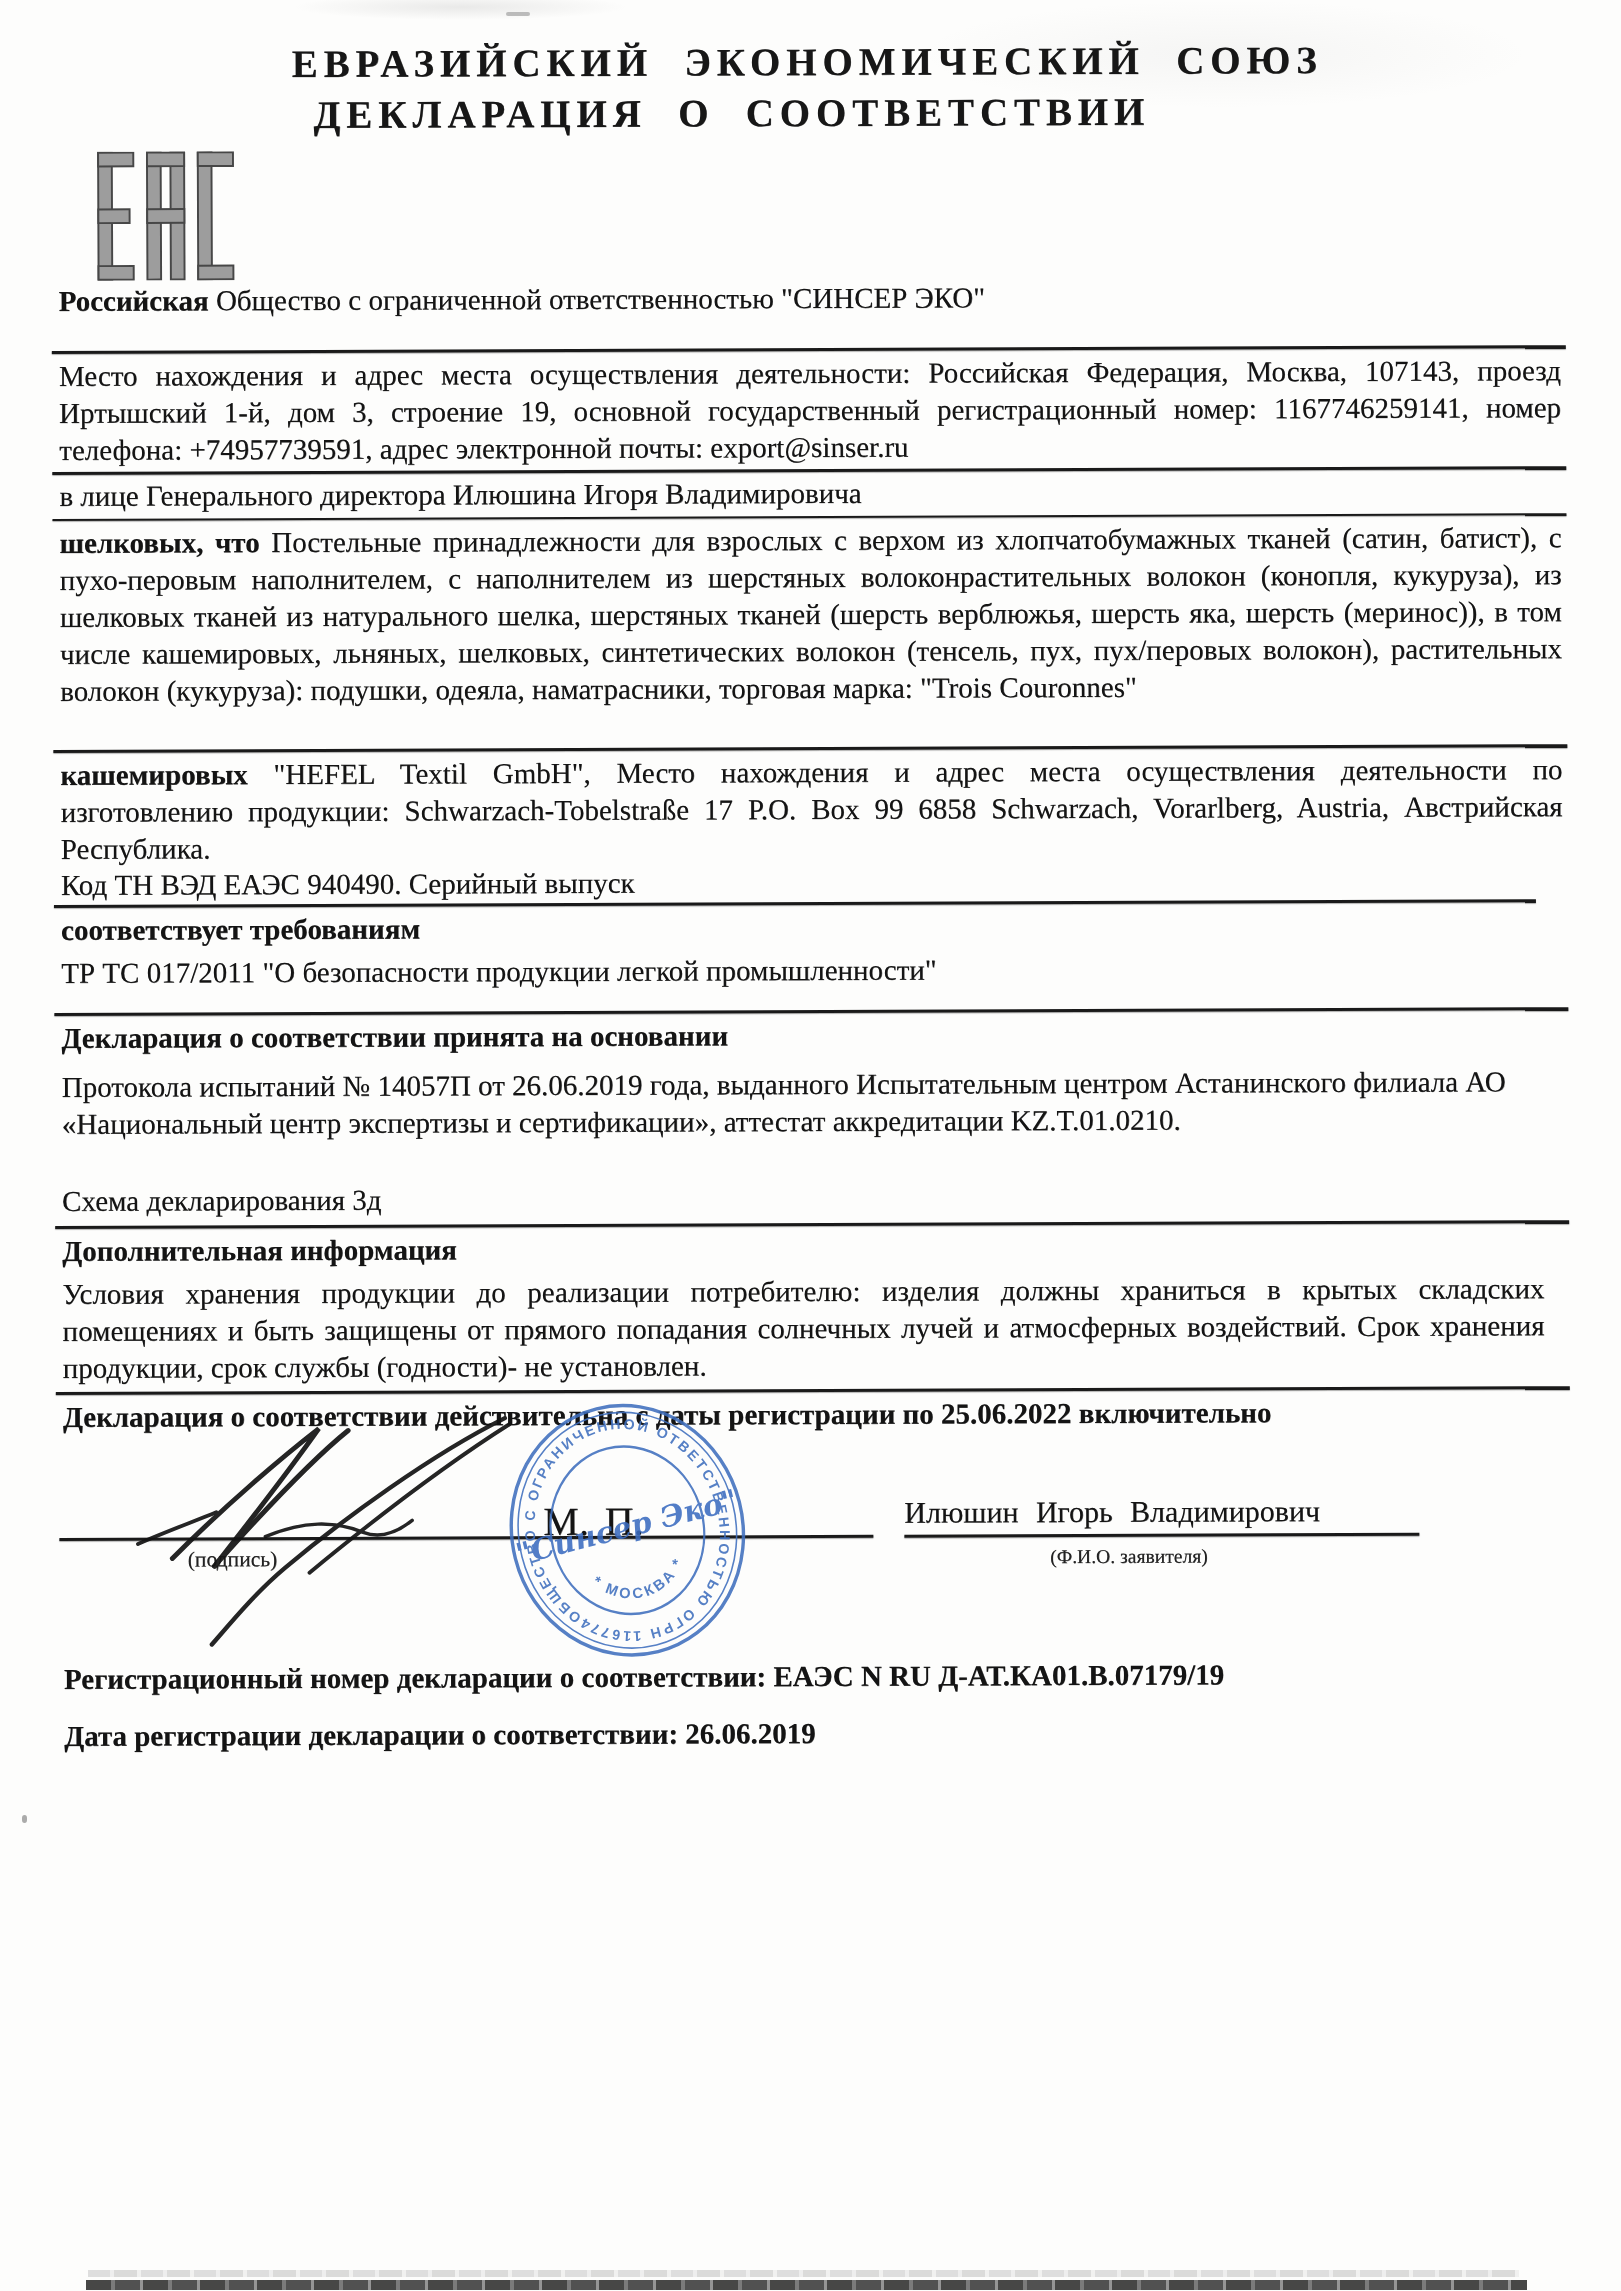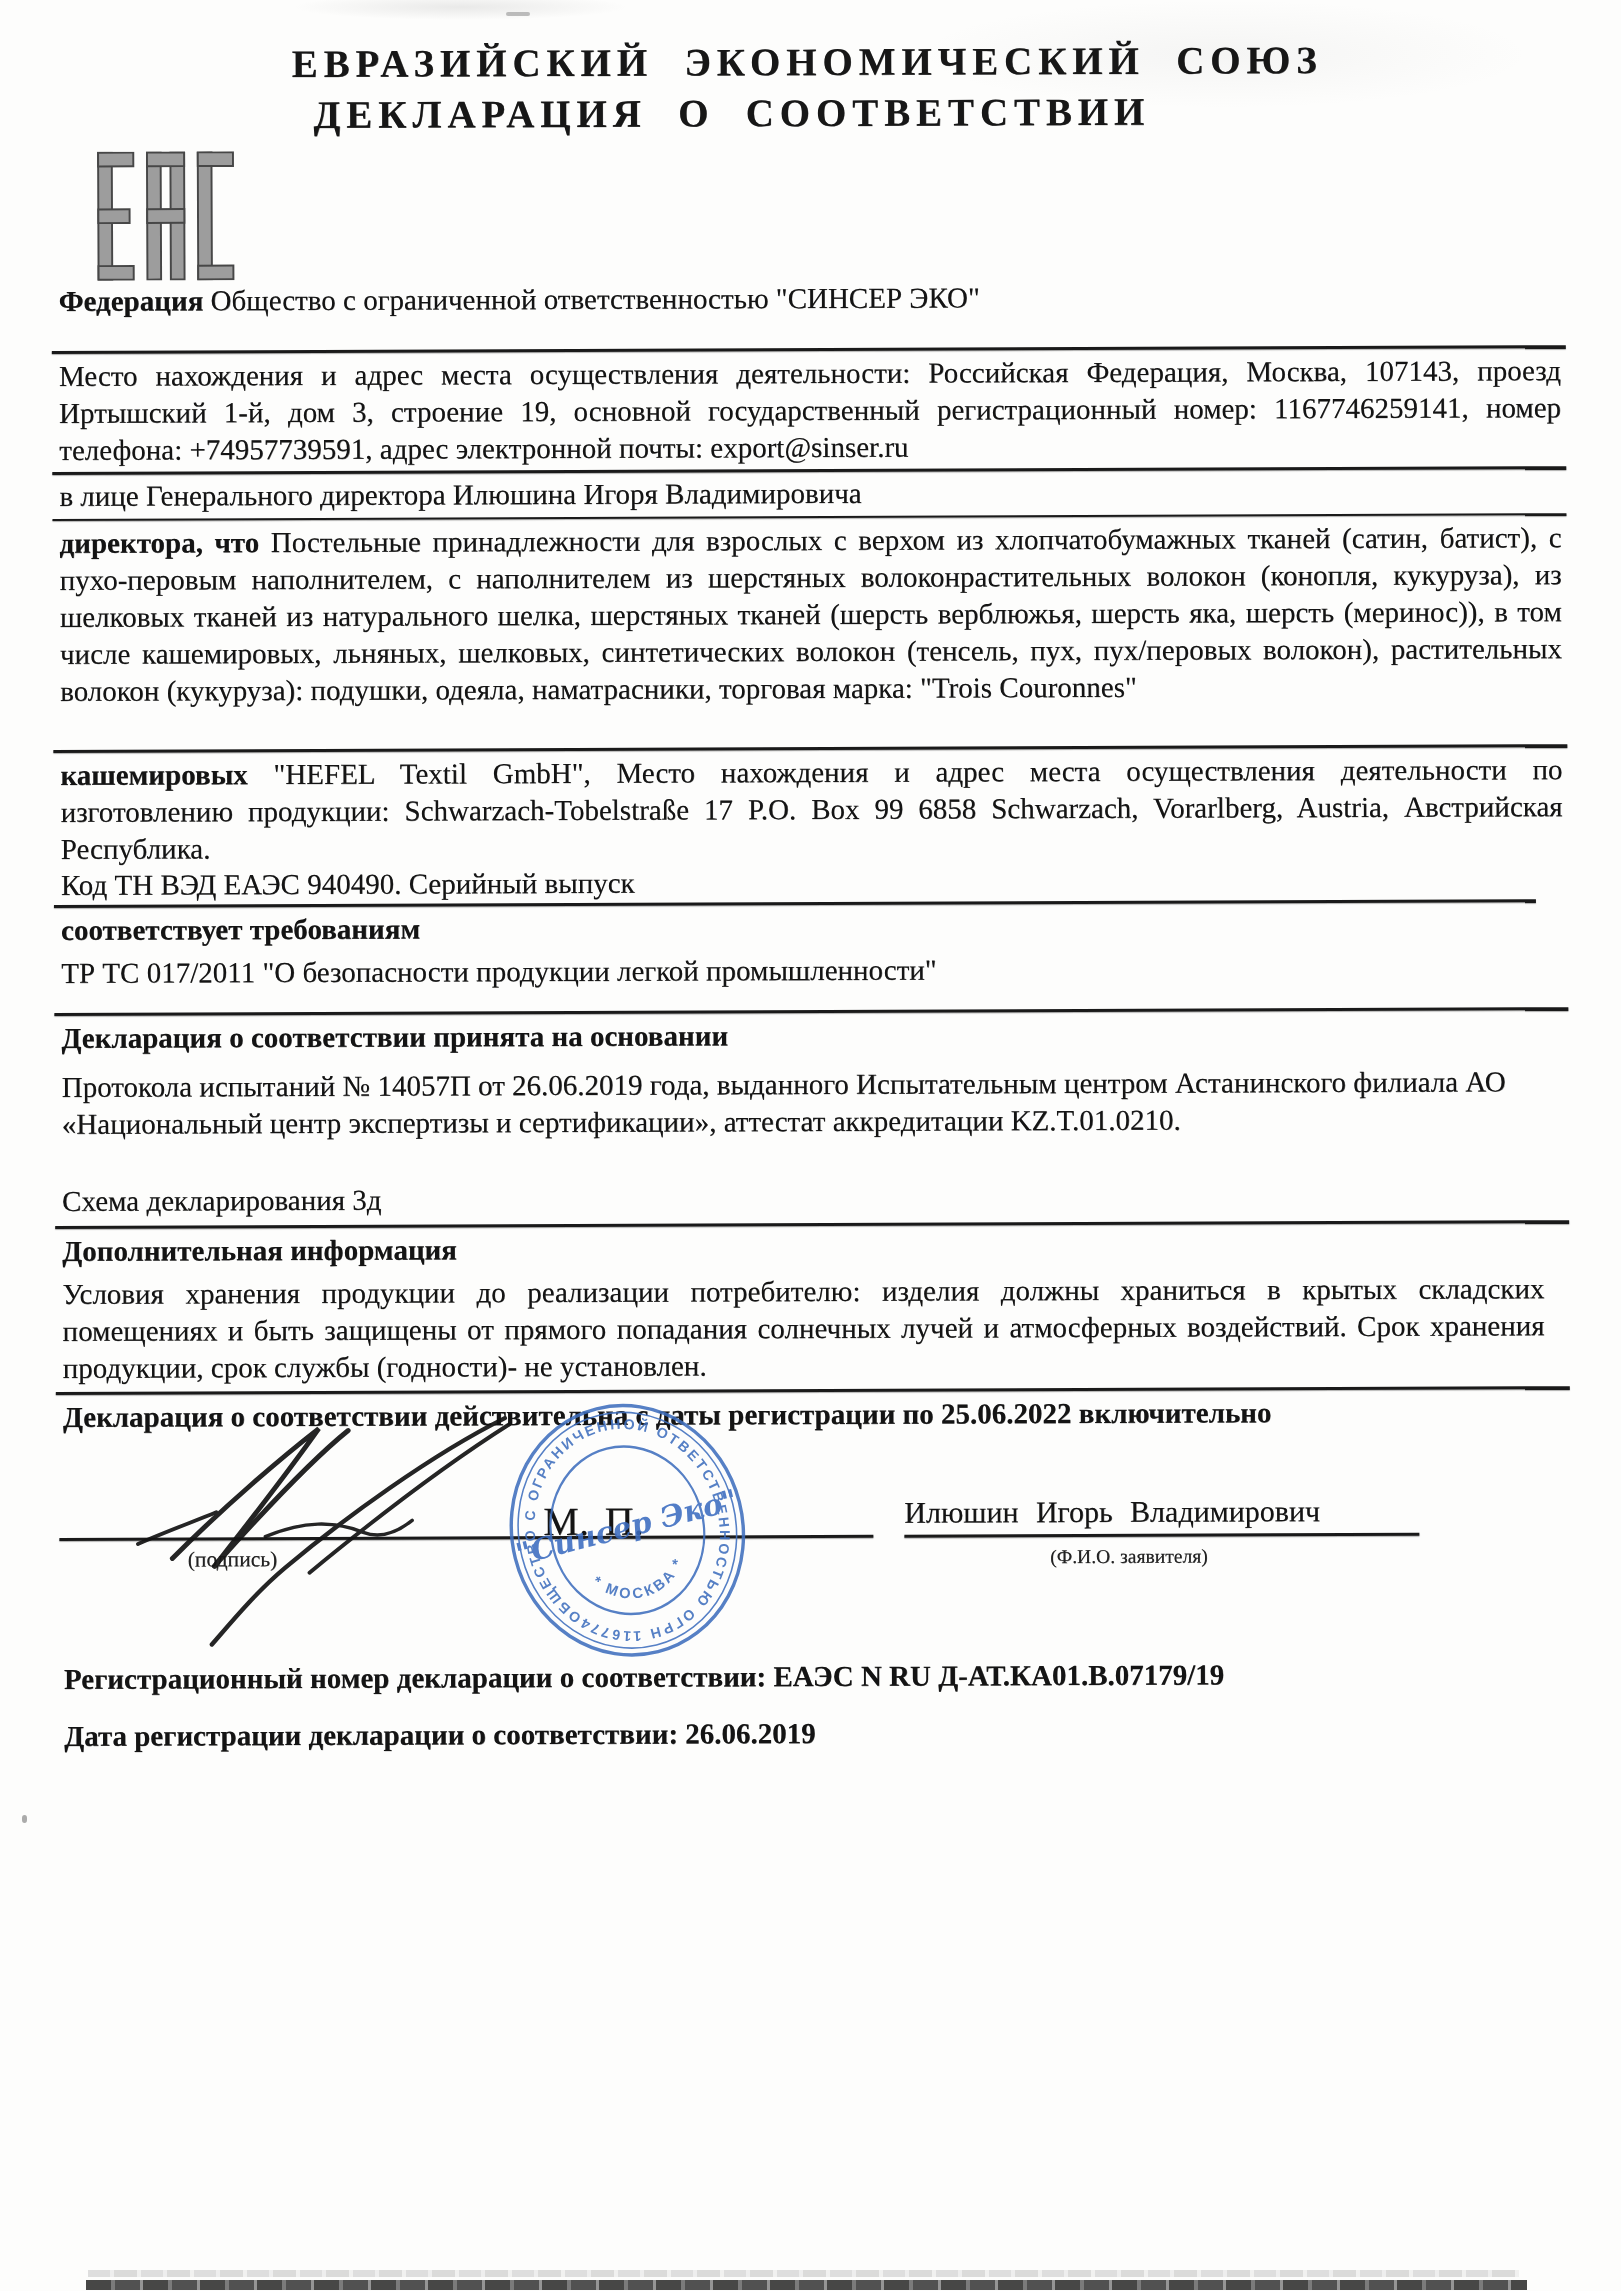--- a/index.html
+++ b/index.html
@@ -50,36 +50,36 @@
           <rect x="58" y="59" width="38" height="14"></rect>
 
           <rect x="110" y="1" width="14" height="130"></rect>
           <rect x="110" y="1" width="36" height="14"></rect>
           <rect x="110" y="117" width="36" height="14"></rect>
         </g>
       </svg>
     </div>
 
     <p class="abs body-text ink nowrap" style="left:61px;top:280px;width:1529px;margin:0;">
-      <span class="b">Федерация</span>
+      <span class="b">Российская</span>
       <span>Общество с ограниченной ответственностью "СИНСЕР  ЭКО"</span>
     </p>
 
     <div class="rule" style="left:54px;top:348px;width:1514px;height:2.9px;"></div>
 
     <p class="abs body-text ink jst" style="left:61px;top:355px;width:1502px;margin:0;">Место нахождения и адрес места осуществления деятельности: Российская Федерация, Москва, 107143, проезд Иртышский 1-й, дом 3, строение 19, основной государственный регистрационный номер: 1167746259141, номер телефона: +74957739591, адрес электронной почты: export@sinser.ru</p>
 
     <div class="rule" style="left:54px;top:469px;width:1514px;height:2.9px;"></div>
 
     <p class="abs body-text ink nowrap" style="left:61px;top:475px;width:1509px;margin:0;">в лице Генерального директора Илюшина Игоря Владимировича</p>
 
     <div class="rule" style="left:54px;top:516px;width:1514px;height:2px;"></div>
 
     <p class="abs body-text ink jst" style="left:61px;top:522px;width:1502px;margin:0;">
-      <span class="b">директора, что</span>
+      <span class="b">шелковых, что</span>
       <span>Постельные принадлежности для взрослых с верхом из хлопчатобумажных тканей (сатин, батист), с пухо-перовым наполнителем, с наполнителем из шерстяных волоконрастительных волокон (конопля, кукуруза),  из шелковых тканей из натурального шелка, шерстяных тканей (шерсть верблюжья, шерсть яка, шерсть (меринос)), в том числе кашемировых, льняных, шелковых, синтетических волокон (тенсель, пух, пух/перовых волокон), растительных волокон (кукуруза): подушки, одеяла, наматрасники, торговая марка: "Trois Couronnes"</span>
     </p>
 
     <div class="rule" style="left:54px;top:747px;width:1514px;height:2.9px;"></div>
 
     <p class="abs body-text ink jst" style="left:61px;top:754px;width:1502px;margin:0;word-spacing:5.9px;">
       <span class="b">кашемировых</span>
       <span>"HEFEL Textil GmbH", Место нахождения и адрес места осуществления деятельности по изготовлению продукции: Schwarzach-Tobelstraße 17 P.O. Box 99 6858 Schwarzach, Vorarlberg, Austria, Австрийская Республика.</span>
     </p>
 

